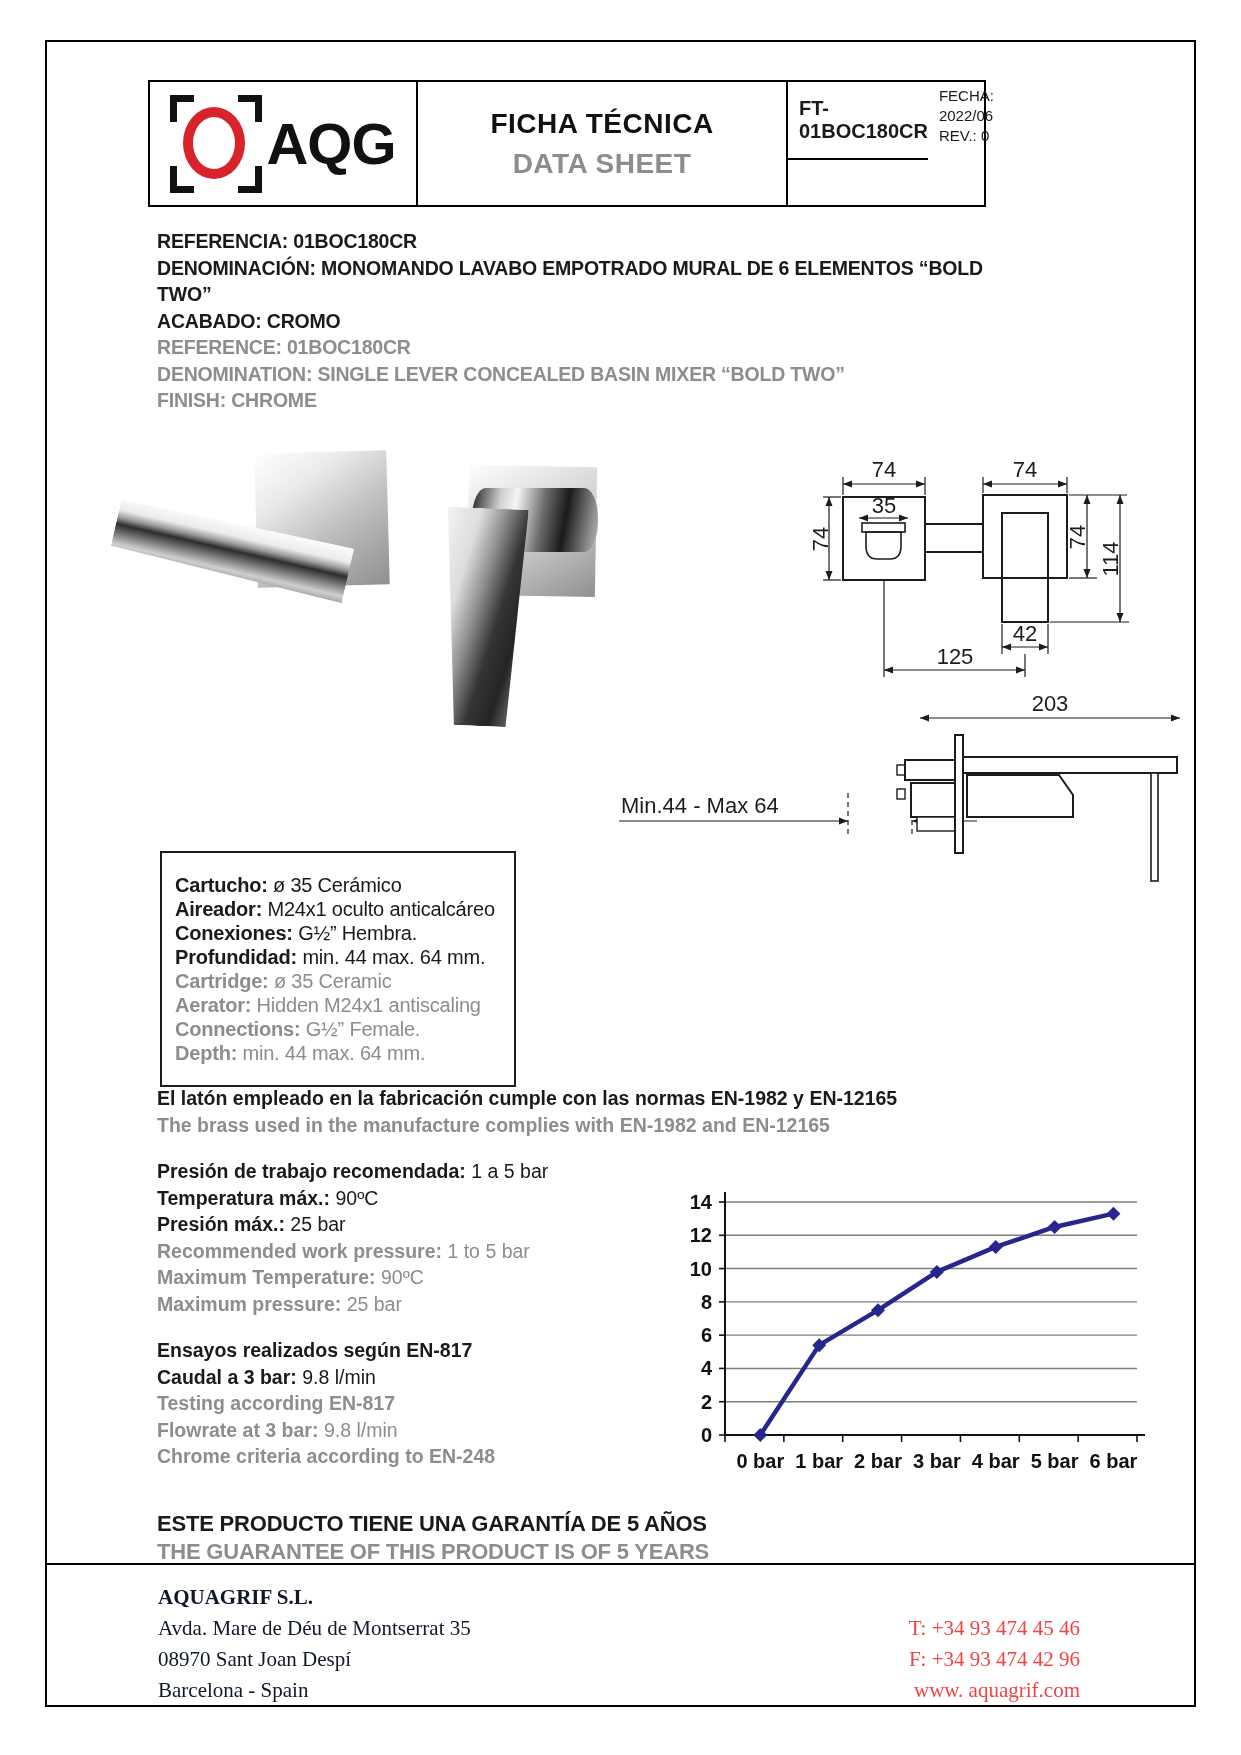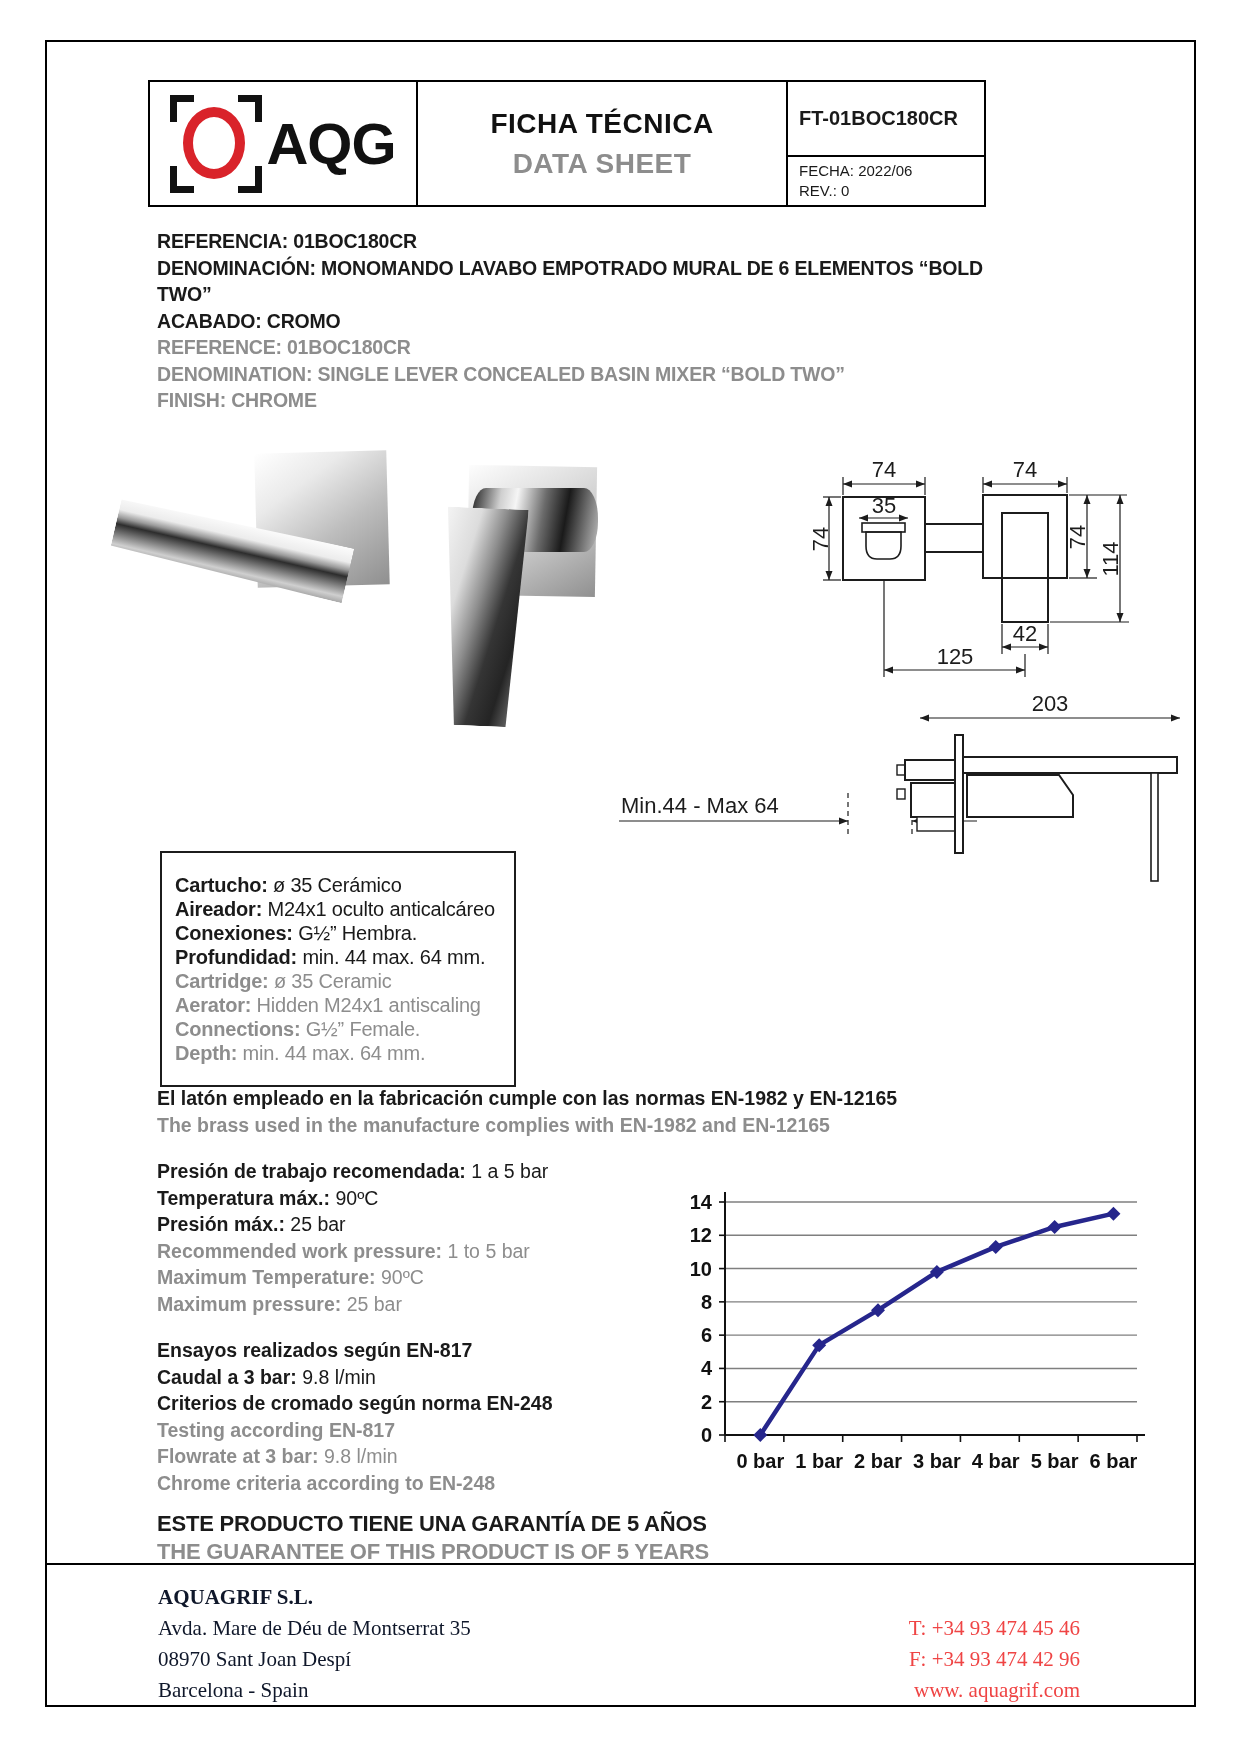--- a/index.html
+++ b/index.html
@@ -9,21 +9,21 @@
   :root{--gray:#8d8d8d;--red:#d9232a;}
 
   .frame{position:absolute;left:45px;top:40px;width:1151px;height:1667px;border:2px solid #000;}
 
   
   .header-table{position:absolute;left:148px;top:80px;width:838px;height:127px;border:2px solid #000;display:flex;background:#fff;}
   .logo-cell{width:268px;border-right:2px solid #000;display:flex;align-items:center;justify-content:center;}
   .title-cell{flex:1;border-right:2px solid #000;display:flex;flex-direction:column;align-items:center;justify-content:center;gap:8px;}
   .title-es{font-size:28px;font-weight:bold;letter-spacing:.5px;color:#111;}
   .title-en{font-size:28px;font-weight:bold;letter-spacing:.5px;color:var(--gray);}
-  .ref-cell{width:196px;display:flex;flex-direction:column;}
+  .ref-cell{width:196px;display:flex;flex-direction:row;}
   .doc-code{height:78px;display:flex;align-items:center;padding-left:11px;font-weight:bold;font-size:20px;border-bottom:2px solid #000;}
   .doc-meta{flex:1;padding:4px 11px;font-size:15px;line-height:20px;}
 
   
   .logo{display:flex;align-items:center;}
   .logo-mark{position:relative;width:92px;height:98px;}
   .corner{position:absolute;width:24px;height:27px;border:0 solid #111;}
   .c-tl{left:0;top:0;border-left-width:7px;border-top-width:7px;}
   .c-tr{right:0;top:0;border-right-width:7px;border-top-width:7px;}
   .c-bl{left:0;bottom:0;border-left-width:7px;border-bottom-width:7px;}
@@ -224,21 +224,20 @@
     <div class="es"><span class="lbl">Temperatura máx.:</span><span class="val"> 90ºC</span></div>
     <div class="es"><span class="lbl">Presión máx.:</span><span class="val"> 25 bar</span></div>
     <div class="en"><span class="lbl">Recommended work pressure:</span><span class="val"> 1 to 5 bar</span></div>
     <div class="en"><span class="lbl">Maximum Temperature:</span><span class="val"> 90ºC</span></div>
     <div class="en"><span class="lbl">Maximum pressure:</span><span class="val"> 25 bar</span></div>
   </div>
 
   <div class="testing">
     <div class="es"><span class="lbl">Ensayos realizados según EN-817</span><span class="val"></span></div>
     <div class="es"><span class="lbl">Caudal a 3 bar:</span><span class="val"> 9.8 l/min</span></div>
-    <div class="es"><span class="lbl">Criterios de cromado según norma EN-248</span><span class="val"></span></div>
     <div class="en"><span class="lbl">Testing according EN-817</span><span class="val"></span></div>
     <div class="en"><span class="lbl">Flowrate at 3 bar:</span><span class="val"> 9.8 l/min</span></div>
     <div class="en"><span class="lbl">Chrome criteria according to EN-248</span><span class="val"></span></div>
   </div>
 
   <svg id="flow-chart" class="chart-svg" width="520" height="330" viewBox="0 0 520 330">
       <line x1="79" y1="270" x2="85" y2="270" stroke="#111" stroke-width="1.6"></line>
       <text x="72" y="277" text-anchor="end" font-size="20" font-weight="bold" fill="#111">0</text>
       <line x1="85" y1="236.71428571428572" x2="497" y2="236.71428571428572" stroke="#7f7f7f" stroke-width="1.4"></line>
       <line x1="79" y1="236.71428571428572" x2="85" y2="236.71428571428572" stroke="#111" stroke-width="1.6"></line>

